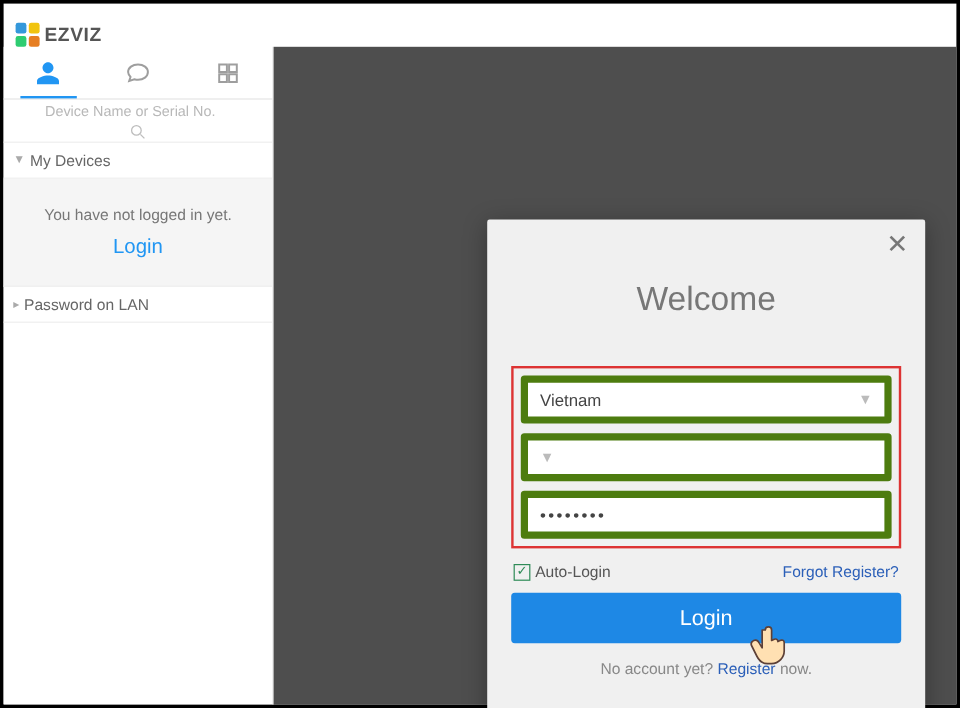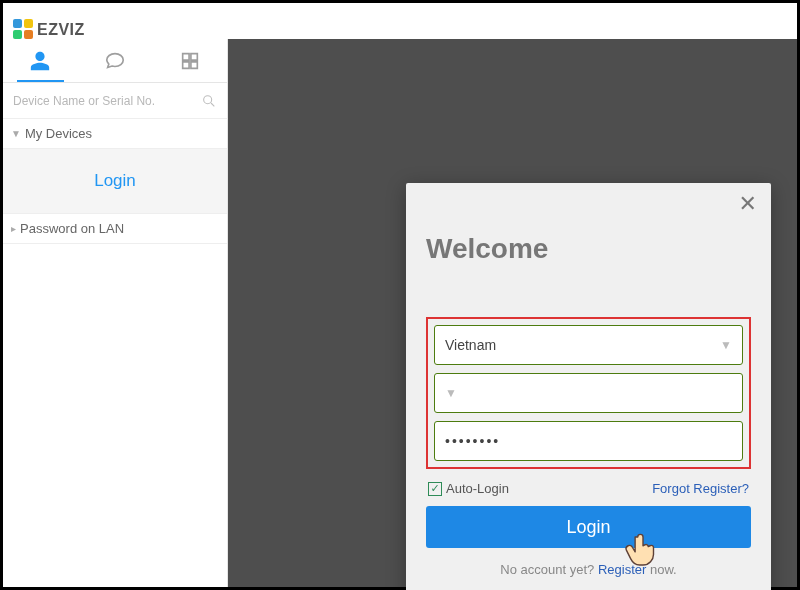--- a/index.html
+++ b/index.html
@@ -12,35 +12,35 @@
   .logo-dots .d2 { top: 0; right: 0; background: #f1c40f; }
   .logo-dots .d3 { bottom: 0; left: 0; background: #2ecc71; }
   .logo-dots .d4 { bottom: 0; right: 0; background: #e67e22; }
   .logo-text { color: #555; font-weight: 600; font-size: 16px; letter-spacing: 0.5px; }
   .content { display: flex; height: calc(100% - 36px); }
   .sidebar { width: 225px; background: #fff; border-right: 1px solid #e5e5e5; display: flex; flex-direction: column; }
   .tabbar { height: 44px; display: flex; align-items: center; justify-content: space-around; border-bottom: 1px solid #e5e5e5; }
   .tabbar .tab { width: 33%; display: flex; align-items: center; justify-content: center; height: 100%; cursor: pointer; position: relative; }
   .tabbar .tab.active::after { content:""; position:absolute; bottom:0; left:18%; width:64%; height:2px; background:#2196f3; }
   .tabbar svg { width: 22px; height: 22px; }
-  .search-row { height: 36px; display: flex; align-items: center; padding: 0 10px; border-bottom: 1px solid #eee; }
+  .search-row { height: 36px; display: flex; align-items: center; padding: 0 10px; border-bottom: 1px solid #eee; flex-direction: column; }
   .search-row input { flex: 1; border: none; outline: none; font-size: 12px; color: #333; background: transparent; }
   .search-row input::placeholder { color: #b8b8b8; }
   .search-row .sicn { width: 16px; height: 16px; color: #bdbdbd; }
   .section-hdr { height: 30px; display: flex; align-items: center; padding: 0 8px; font-size: 13px; color: #666; border-bottom: 1px solid #eee; cursor: pointer; }
   .section-hdr .tri { margin-right: 4px; color: #aaa; font-size: 10px; }
   .login-box { background: #f5f5f5; padding: 22px 10px; text-align: center; border-bottom: 1px solid #eee; }
   .login-box .msg { color: #777; font-size: 13px; margin-bottom: 10px; }
   .login-box .lnk { color: #2196f3; font-size: 17px; cursor: pointer; }
   .main { flex: 1; background: #4e4e4e; position: relative; }
   .modal { position: absolute; top: 144px; left: 178px; width: 365px; height: 430px; background: #f0f0f0; box-shadow: 0 4px 20px rgba(0,0,0,0.3); border-radius: 2px; display: flex; flex-direction: column; padding: 12px 20px 20px 20px; }
   .modal .close { position: absolute; top: 10px; right: 14px; font-size: 22px; color: #777; cursor: pointer; line-height: 1; }
-  .modal .title { font-size: 28px; color: #777; font-weight: 700; margin-top: 38px; margin-bottom: 52px; }
+  .modal .title { text-align: center; font-size: 28px; color: #777; font-weight: 400; margin-top: 38px; margin-bottom: 40px; }
   .highlight-box { border: 2px solid #d33; padding: 6px; margin-bottom: 10px; }
-  .fld { position: relative; height: 40px; background: #fff; border: 1px solid #4d7c0f; border-radius: 3px; display: flex; align-items: center; padding: 0 10px; margin-bottom: 8px; }
+  .fld { position: relative; height: 40px; background: #fff; border: 6px solid #4d7c0f; border-radius: 3px; display: flex; align-items: center; padding: 0 10px; margin-bottom: 8px; }
   .fld:last-child { margin-bottom: 0; }
   .fld .val { flex: 1; font-size: 14px; color: #444; border: none; outline: none; background: transparent; }
   .fld .dd { color: #bbb; font-size: 12px; }
   .optrow { display: flex; justify-content: space-between; align-items: center; font-size: 13px; margin: 2px 2px 10px 2px; }
   .optrow .chk { display: flex; align-items: center; gap: 4px; color: #555; cursor: pointer; }
   .optrow .chk .box { width: 14px; height: 14px; border: 1px solid #2e8b57; display: inline-flex; align-items: center; justify-content: center; color: #2e8b57; font-size: 11px; line-height: 1; }
   .optrow .fp { color: #2b5fb8; cursor: pointer; }
   .login-btn { height: 42px; background: #1e88e5; color: #fff; font-size: 18px; border: none; border-radius: 3px; cursor: pointer; display: flex; align-items: center; justify-content: center; position: relative; }
   .regrow { text-align: center; font-size: 13px; color: #888; margin-top: 14px; }
   .regrow .rlnk { color: #2b5fb8; cursor: pointer; text-align: center; }
@@ -90,20 +90,21 @@
             <line x1="15" y1="15" x2="20" y2="20" stroke="currentColor" stroke-width="1.6"></line>
           </svg>
       </div>
 
       <div class="section-hdr">
         <span class="tri">▼</span>
         <span>My Devices</span>
       </div>
 
       <div class="login-box">
+        <div class="msg">You have not logged in yet.</div>
         <div class="lnk">Login</div>
       </div>
 
       <div class="section-hdr">
         <span class="tri">▸</span>
         <span>Password on LAN</span>
       </div>
 
     </div>
 

